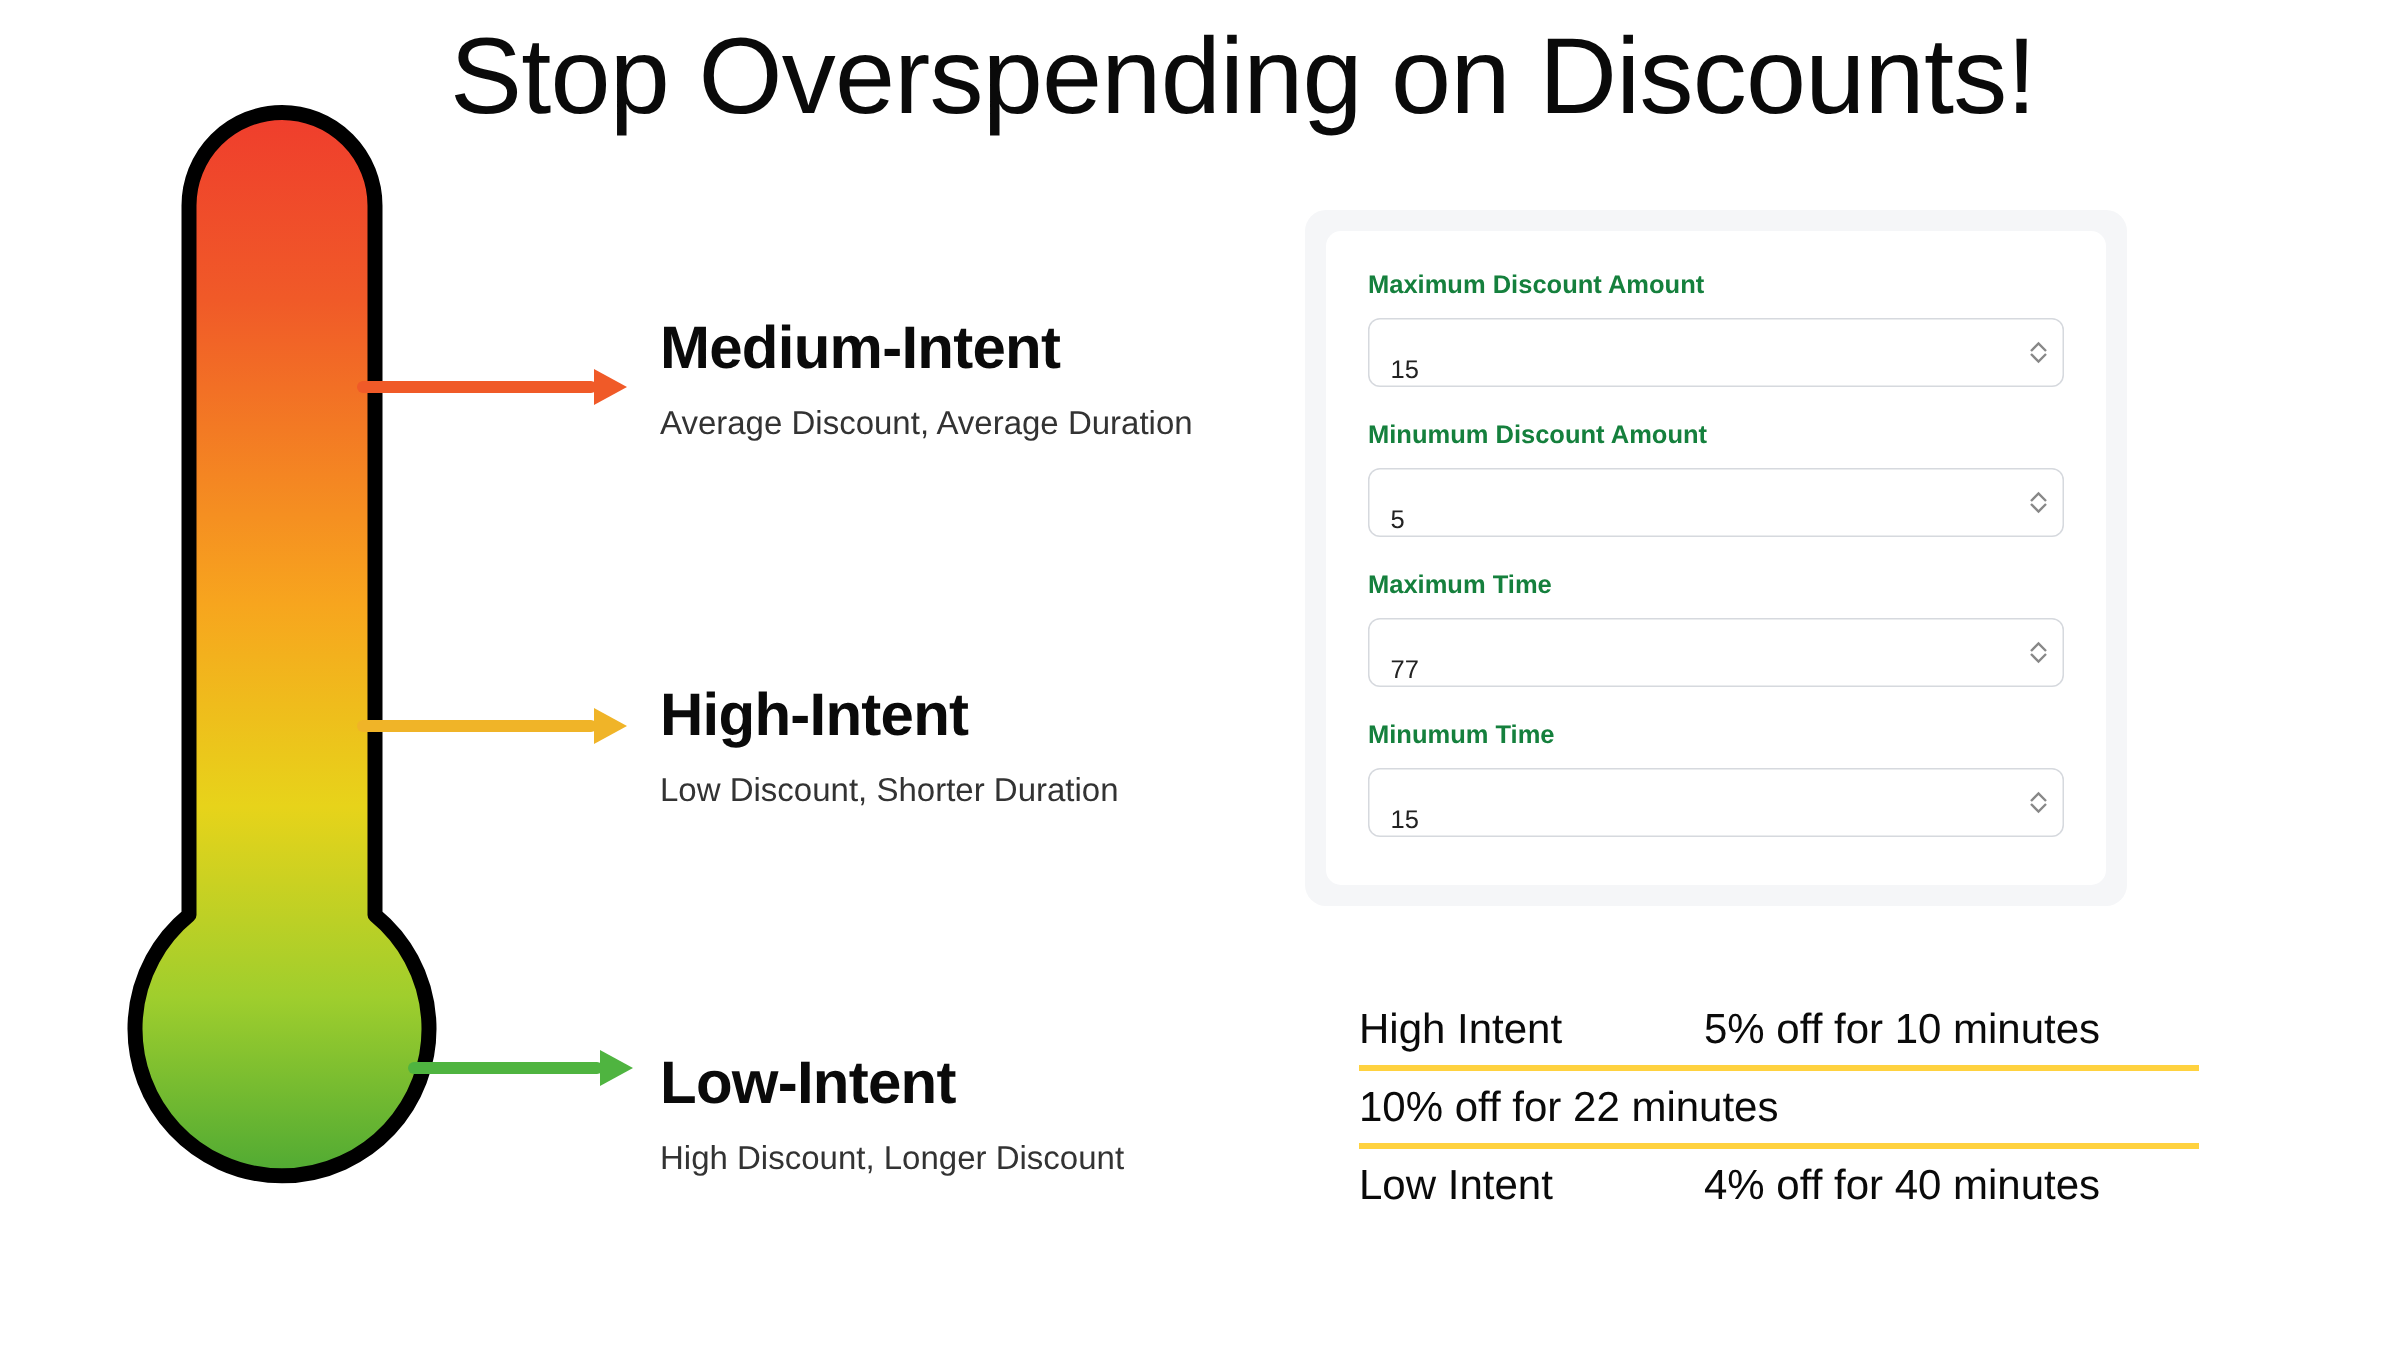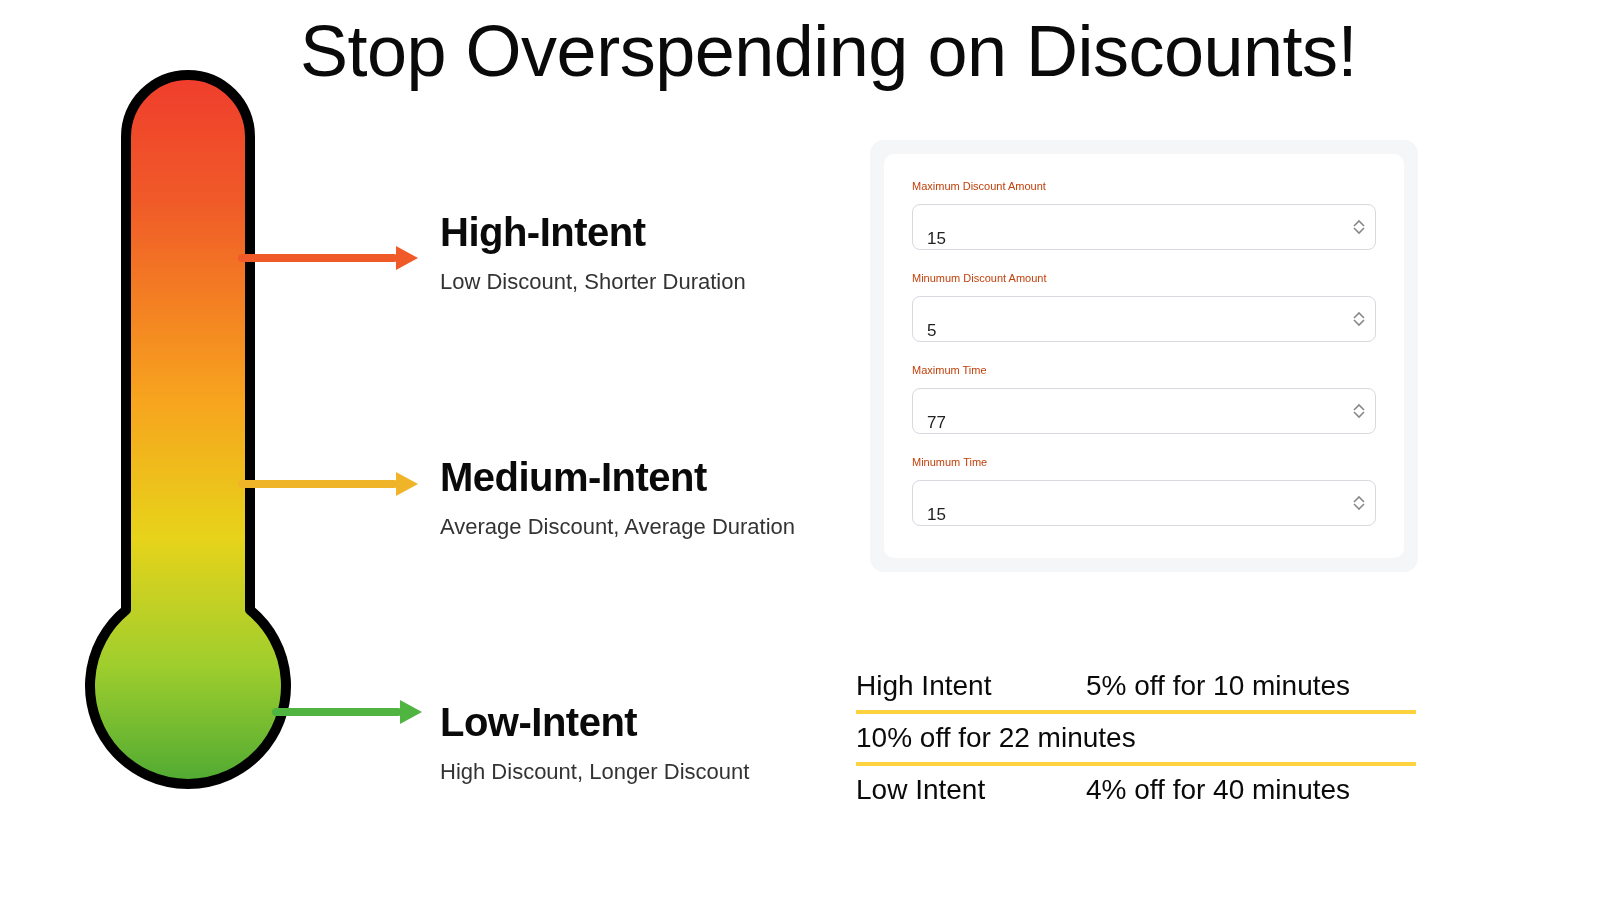--- a/index.html
+++ b/index.html
@@ -16,26 +16,26 @@
   .labelTitle{font-size:40px;font-weight:900;margin:0 0 14px 0;letter-spacing:-0.5px}
   .labelSub{font-size:22px;color:#333;margin:0;font-weight:400}
   
   .arrow{position:absolute;height:0}
   .arrowLine{position:absolute;top:-4px;height:8px;border-radius:4px}
   .arrowHead{position:absolute;width:0;height:0;top:-12px}
   
   .panel{position:absolute;left:870px;top:140px;width:520px;background:#f5f6f8;border-radius:14px;padding:14px 14px}
   .card{background:#fff;border-radius:10px;padding:26px 28px 10px 28px}
   .fld{margin-bottom:22px}
-  .fldLabel{font-size:11px;font-weight:400;color:#c2410c;margin-bottom:12px}
+  .fldLabel{font-size:17px;font-weight:700;color:#15803d;margin-bottom:12px}
   .fldInput{position:relative;border:1px solid #d6d9de;border-radius:8px;height:44px;display:flex;align-items:flex-end;padding:0 14px;font-size:17px;color:#222;background:#fff}
   .stepper{position:absolute;right:10px;top:50%;transform:translateY(-50%);display:flex;flex-direction:column;line-height:0}
   .stepper svg{display:block}
   
-  .summary{position:absolute;left:856px;top:662px;width:560px;font-size:28px}
+  .summary{position:absolute;left:906px;top:662px;width:560px;font-size:28px}
   .summary .row{display:flex;padding:8px 0}
   .summary .c1{width:230px}
   .summary .c2{flex:1}
   .divider{height:4px;background:#ffd23f;width:100%;margin:0}
 </style>
 </head>
 <body>
 
 <div class="stage">
 
@@ -81,26 +81,26 @@
     <div class="arrowLine" style="left:0;width:160px;background:#f0b428"></div>
     <div class="arrowHead" style="left:158px;border-top:12px solid transparent;border-bottom:12px solid transparent;border-left:22px solid #f0b428"></div>
   </div>
   <div class="arrow" style="left:272px;top:712px;width:150px">
     <div class="arrowLine" style="left:0;width:130px;background:#4fb440"></div>
     <div class="arrowHead" style="left:128px;border-top:12px solid transparent;border-bottom:12px solid transparent;border-left:22px solid #4fb440"></div>
   </div>
 
   <div class="labels">
     <div class="labelBlock">
+      <p class="labelTitle">Medium-Intent</p>
+      <p class="labelSub">Average Discount, Average Duration</p>
+    </div>
+    <div class="labelBlock">
       <p class="labelTitle">High-Intent</p>
       <p class="labelSub">Low Discount, Shorter Duration</p>
-    </div>
-    <div class="labelBlock">
-      <p class="labelTitle">Medium-Intent</p>
-      <p class="labelSub">Average Discount, Average Duration</p>
     </div>
     <div class="labelBlock">
       <p class="labelTitle">Low-Intent</p>
       <p class="labelSub">High Discount, Longer Discount</p>
     </div>
   </div>
 
   <div class="panel">
     <div class="card">
 

